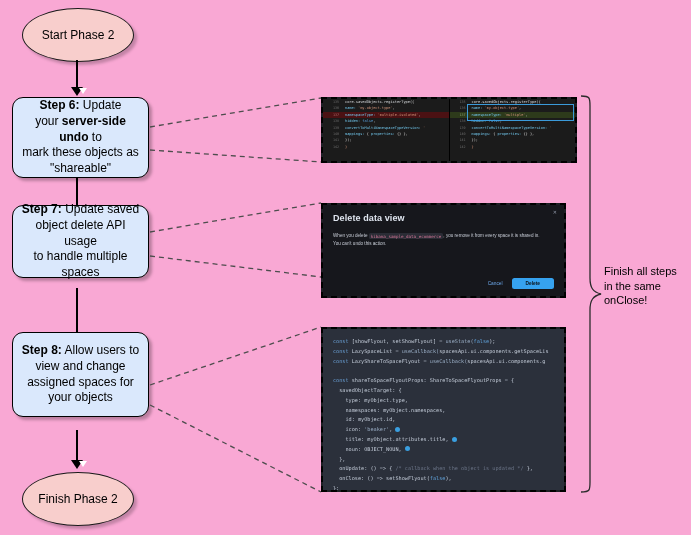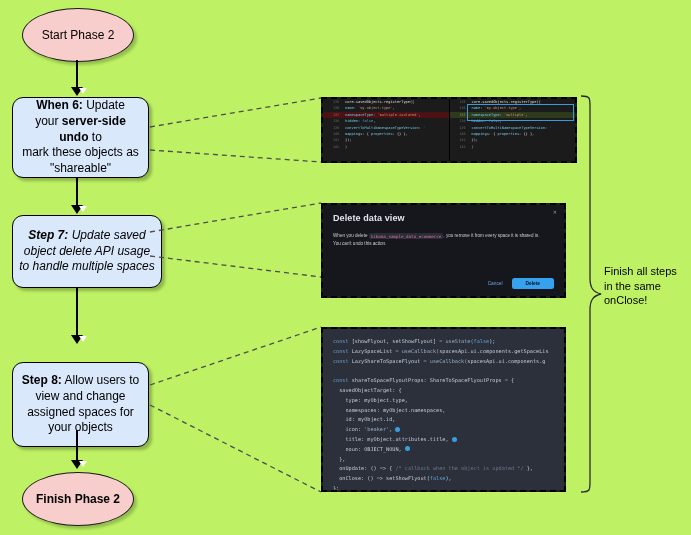--- a/index.html
+++ b/index.html
@@ -8,21 +8,21 @@
     background: #ffffff;
   }
   body {
     font-family: "Liberation Sans", sans-serif;
     -webkit-font-smoothing: antialiased;
   }
   #canvas {
     position: relative;
     width: 691px;
     height: 535px;
-    background: #bef264;
+    background: #f9a8d4;
     overflow: hidden;
   }
   .abs { position: absolute; }
 
   
   .terminal {
     border-radius: 50%;
     background: #f8cecc;
     border: 1.4px solid #1a1a1a;
     box-shadow: 3px 3px 3px rgba(0,0,0,0.22);
@@ -222,55 +222,55 @@
     <span>Start Phase 2</span>
   </div>
 
   <div class="vline abs" style="left:76.3px; top:60px; height:28px;"></div>
   <div class="arrowhead abs" style="left:71px; top:87px;">
     <div class="arrowhead-inner"></div>
   </div>
 
   <div class="process abs" style="left:12px; top:97px; width:137px; height:81px;">
     <div>
-      <span style="font-weight:bold">When 6:</span>
+      <span style="font-weight:bold">Step 6:</span>
       <span> Update<br>your <b>server-side undo</b> to<br>mark these objects as<br>"shareable"</span>
     </div>
   </div>
 
   <div class="vline abs" style="left:76.3px; top:178px; height:28px;"></div>
   <div class="arrowhead abs" style="left:71px; top:205px;">
     <div class="arrowhead-inner"></div>
   </div>
 
-  <div class="process abs" style="left:12px; top:215px; width:150px; height:73px;font-style:italic;">
+  <div class="process abs" style="left:12px; top:205px; width:137px; height:73px;">
     <div>
       <span style="font-weight:bold">Step 7:</span>
       <span> Update saved<br>object delete API usage<br>to handle multiple spaces</span>
     </div>
   </div>
 
   <div class="vline abs" style="left:76.3px; top:288px; height:48px;"></div>
   <div class="arrowhead abs" style="left:71px; top:335px;">
     <div class="arrowhead-inner"></div>
   </div>
 
-  <div class="process abs" style="left:12px; top:362px; width:137px; height:85px;">
+  <div class="process abs" style="left:12px; top:332px; width:137px; height:85px;">
     <div>
       <span style="font-weight:bold">Step 8:</span>
       <span> Allow users to<br>view and change<br>assigned spaces for<br>your objects</span>
     </div>
   </div>
 
   <div class="vline abs" style="left:76.3px; top:430px; height:31px;"></div>
   <div class="arrowhead abs" style="left:71px; top:460px;">
     <div class="arrowhead-inner"></div>
   </div>
 
-  <div class="terminal abs" style="left:22px; top:472px; width:110px; height:52px;font-weight:bold;">
+  <div class="terminal abs" style="left:22px; top:472px; width:110px; height:52px;">
     <span>Finish Phase 2</span>
   </div>
 
   <svg class="abs" width="691" height="535" style="left:0; top:0; pointer-events:none;">
     <g stroke="#4d4d4d" stroke-width="1.3" stroke-dasharray="5,4" fill="none">
 
       <line x1="150" y1="127" x2="321" y2="98"></line>
       <line x1="150" y1="150" x2="321" y2="162"></line>
 
       <line x1="150" y1="232" x2="321" y2="203"></line>

